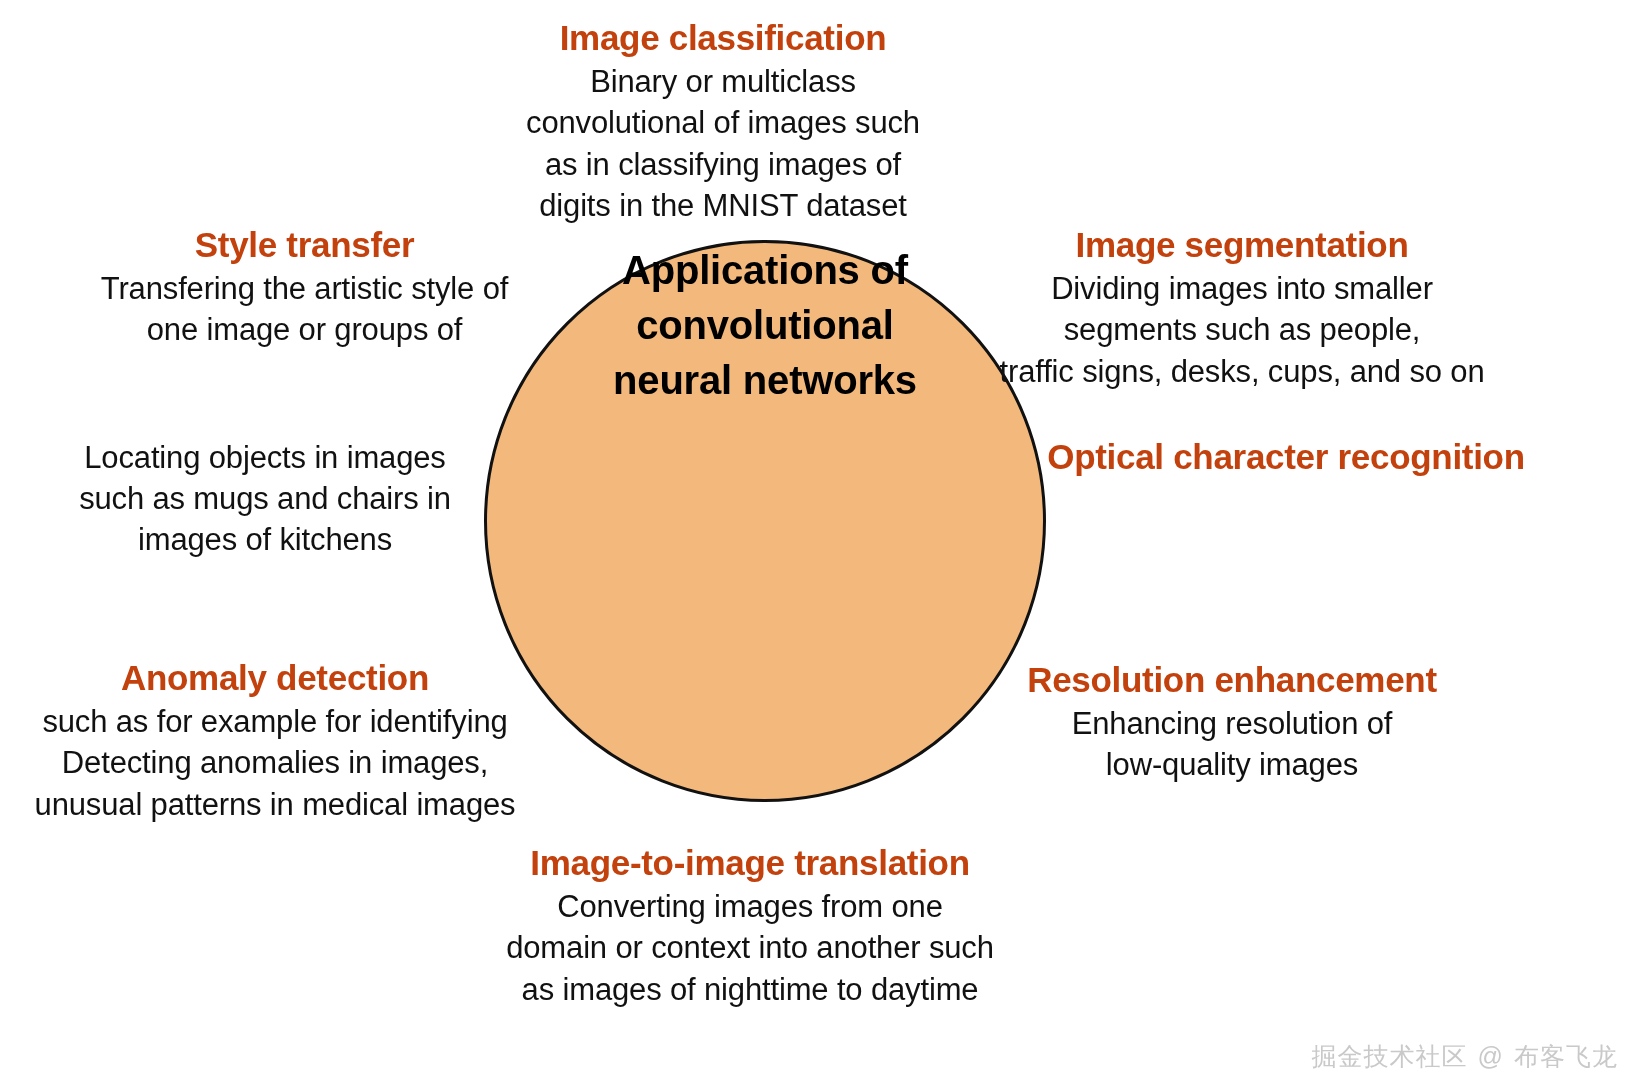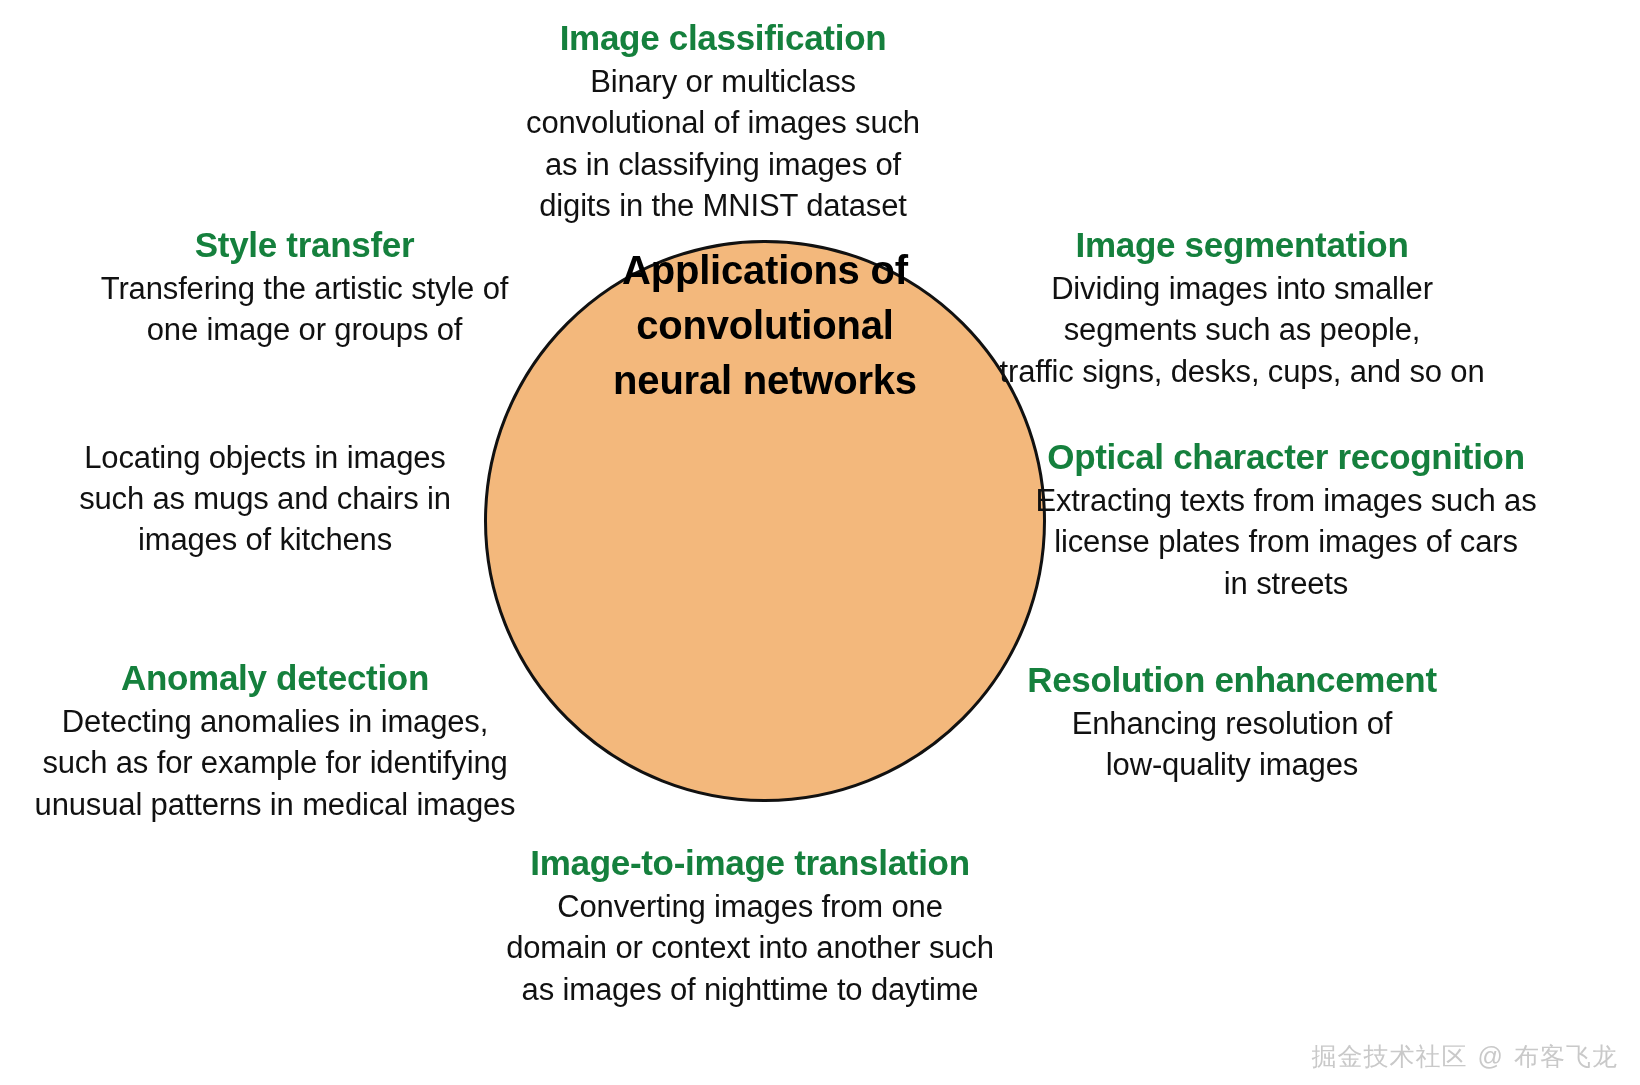--- a/index.html
+++ b/index.html
@@ -48,21 +48,21 @@
 
   
   .node {
     position: absolute;
     z-index: 3;
   }
   .node .title {
     font-weight: bold;
     font-size: 35px;
     line-height: 1.12;
-    color: #15803d;
+    color: #c2410c;
     letter-spacing: -0.3px;
     margin-bottom: 4px;
     white-space: nowrap;
   }
   .node .desc {
     font-size: 31px;
     line-height: 1.33;
     color: #111111;
     letter-spacing: -0.15px;
   }
@@ -130,42 +130,37 @@
     <div class="desc">
       <span class="ln">Locating objects in images</span>
       <span class="ln">such as mugs and chairs in</span>
       <span class="ln">images of kitchens</span>
     </div>
   </div>
 
   <div class="node center-align" id="node-anomaly-detection">
     <div class="title">Anomaly detection</div>
     <div class="desc">
+      <span class="ln">such as for example for identifying</span>
       <span class="ln">Detecting anomalies in images,</span>
-      <span class="ln">such as for example for identifying</span>
       <span class="ln">unusual patterns in medical images</span>
     </div>
   </div>
 
   <div class="node center-align" id="node-image-segmentation">
     <div class="title">Image segmentation</div>
     <div class="desc">
       <span class="ln">Dividing images into smaller</span>
       <span class="ln">segments such as people,</span>
       <span class="ln">traffic signs, desks, cups, and so on</span>
     </div>
   </div>
 
   <div class="node center-align" id="node-ocr">
     <div class="title">Optical character recognition</div>
-    <div class="desc">
-      <span class="ln">Extracting texts from images such as</span>
-      <span class="ln">license plates from images of cars</span>
-      <span class="ln">in streets</span>
-    </div>
   </div>
 
   <div class="node center-align" id="node-resolution">
     <div class="title">Resolution enhancement</div>
     <div class="desc">
       <span class="ln">Enhancing resolution of</span>
       <span class="ln">low-quality images</span>
     </div>
   </div>
 

